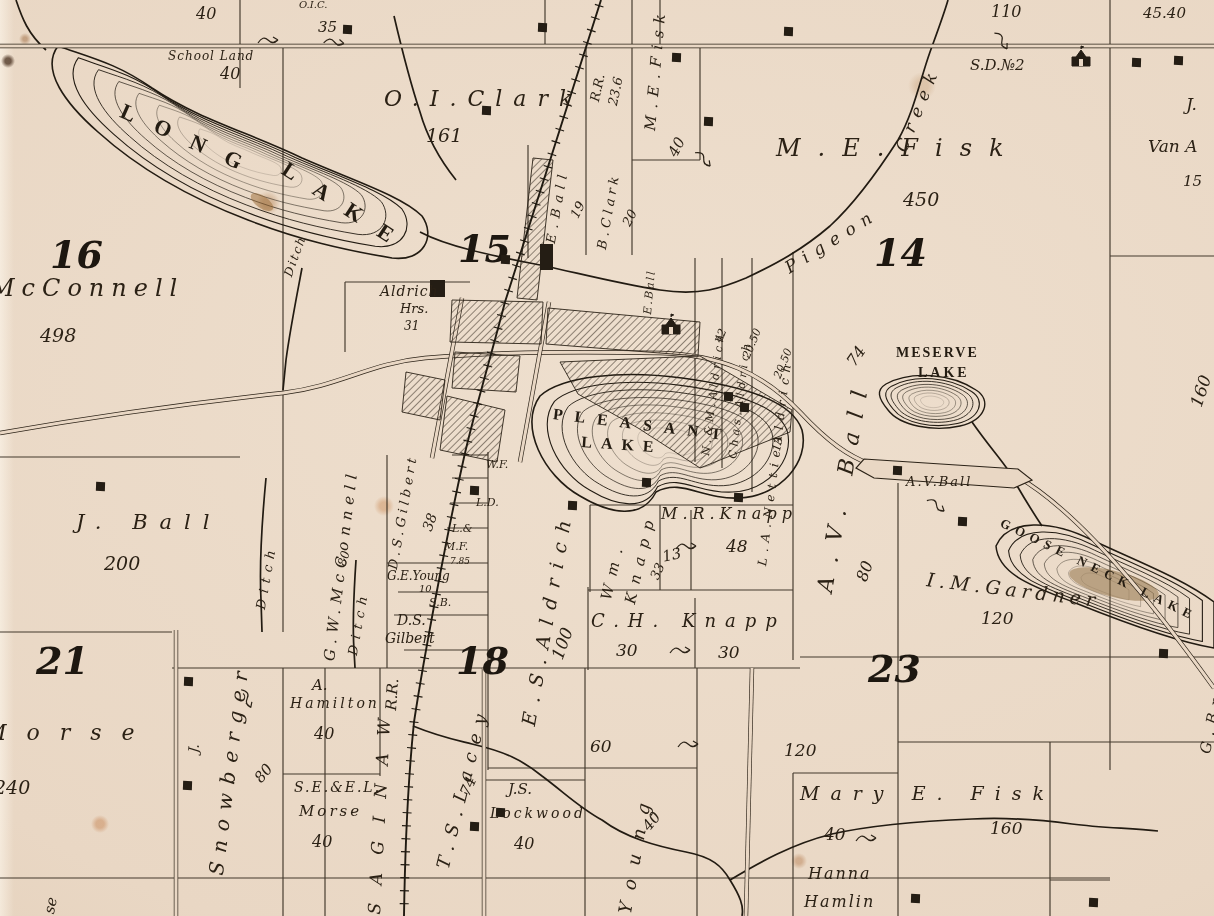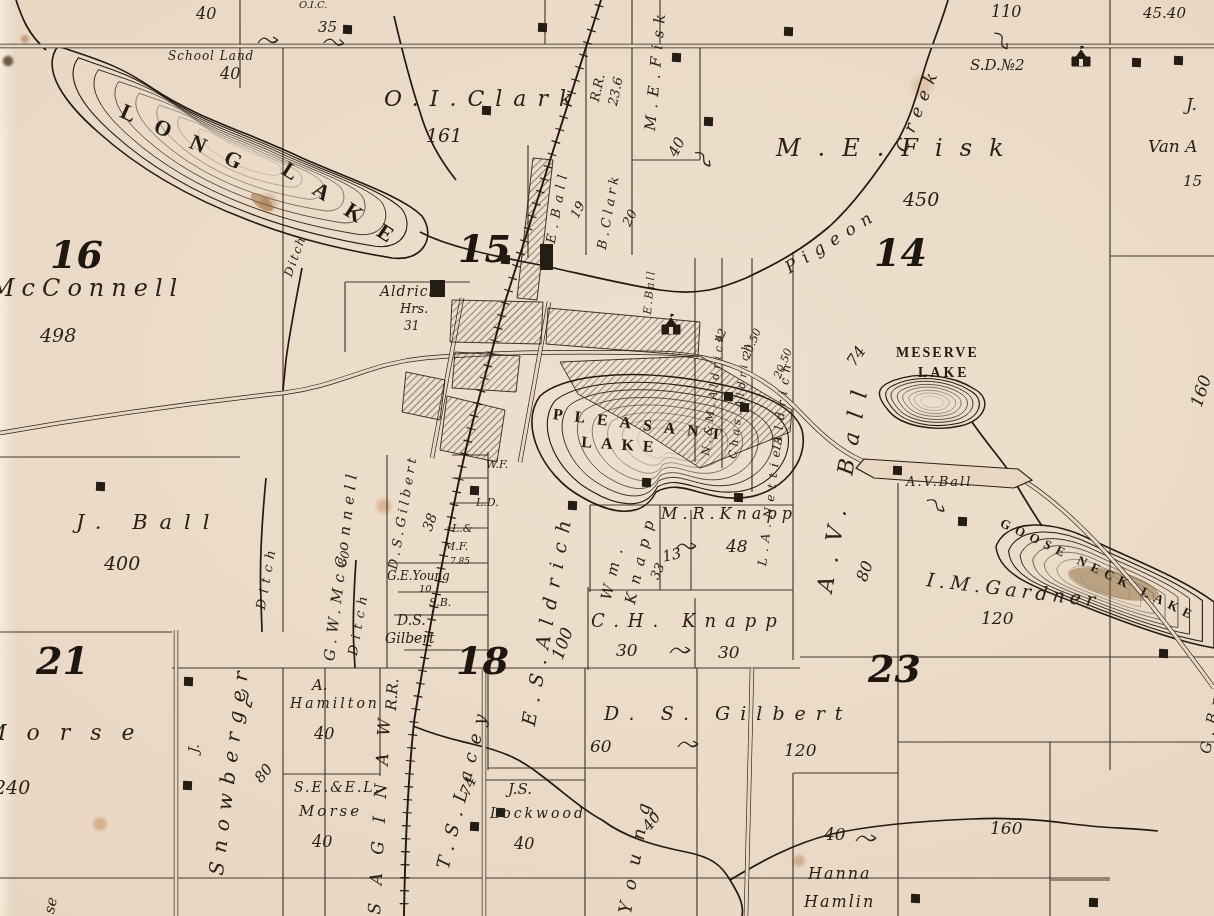--- a/index.html
+++ b/index.html
@@ -299,21 +299,21 @@
       <span class="lb n" style="left: 661px; top: 506px; font-size: 16px; letter-spacing: 5px;">M.R.Knapp</span>
       <span class="lb n" style="left: 726px; top: 538px; font-size: 17px;">48</span>
       <span class="lb n" style="left: 661px; top: 550px; font-size: 15px; transform: rotate(-12deg);">13</span>
       <span class="lb n" style="left: 591px; top: 612px; font-size: 18px; letter-spacing: 9px;">C.H. Knapp</span>
       <span class="lb n" style="left: 616px; top: 642px; font-size: 17px;">30</span>
       <span class="lb n" style="left: 718px; top: 644px; font-size: 17px;">30</span>
       <span class="lb n" style="left: 519px; top: 724px; font-size: 19px; letter-spacing: 10px; transform: rotate(-80deg);">E.S.Aldrich</span>
       <span class="lb n" style="left: 549px; top: 656px; font-size: 17px; transform: rotate(-70deg);">100</span>
       <span class="lb s" style="left: 456px; top: 642px; font-size: 38px;">18</span>
       <span class="lb n" style="left: 76px; top: 512px; font-size: 21px; letter-spacing: 12px;">J. Ball</span>
-      <span class="lb n" style="left: 104px; top: 554px; font-size: 19px;">400</span>
+      <span class="lb n" style="left: 104px; top: 554px; font-size: 19px;">200</span>
       <span class="lb n" style="left: 254px; top: 608px; font-size: 13px; letter-spacing: 6px; transform: rotate(-80deg);">Ditch</span>
       <span class="lb n" style="left: 346px; top: 654px; font-size: 13px; letter-spacing: 6px; transform: rotate(-80deg);">Ditch</span>
       <span class="lb n" style="left: 322px; top: 660px; font-size: 15px; letter-spacing: 6px; transform: rotate(-83deg);">G.W.McConnell</span>
       <span class="lb n" style="left: 336px; top: 564px; font-size: 12px; transform: rotate(-74deg);">80</span>
       <span class="lb n" style="left: 386px; top: 568px; font-size: 13px; letter-spacing: 4px; transform: rotate(-80deg);">D.S.Gilbert</span>
       <span class="lb n" style="left: 420px; top: 528px; font-size: 14px; transform: rotate(-70deg);">38</span>
       <span class="lb n" style="left: 486px; top: 459px; font-size: 11px;">W.F.</span>
       <span class="lb n" style="left: 476px; top: 497px; font-size: 11px;">L.D.</span>
       <span class="lb n" style="left: 452px; top: 523px; font-size: 11px;">L.&amp;</span>
       <span class="lb n" style="left: 444px; top: 541px; font-size: 11px;">M.F.</span>
@@ -337,24 +337,24 @@
       <span class="lb n" style="left: 290px; top: 696px; font-size: 14px; letter-spacing: 3px;">Hamilton</span>
       <span class="lb n" style="left: 314px; top: 726px; font-size: 16px;">40</span>
       <span class="lb n" style="left: 294px; top: 780px; font-size: 14px; letter-spacing: 2px;">S.E.&amp;E.L.</span>
       <span class="lb n" style="left: 299px; top: 804px; font-size: 15px; letter-spacing: 3px;">Morse</span>
       <span class="lb n" style="left: 312px; top: 834px; font-size: 16px;">40</span>
       <span class="lb n" style="left: 508px; top: 782px; font-size: 15px;">J.S.</span>
       <span class="lb n" style="left: 490px; top: 806px; font-size: 14px; letter-spacing: 3px;">Lockwood</span>
       <span class="lb n" style="left: 514px; top: 836px; font-size: 16px;">40</span>
       <span class="lb n" style="left: 616px; top: 912px; font-size: 18px; letter-spacing: 14px; transform: rotate(-80deg);">Young</span>
       <span class="lb n" style="left: 640px; top: 824px; font-size: 15px; transform: rotate(-50deg);">40</span>
-      <span class="lb n" style="left: 604px; top: 704px; font-size: 19px; letter-spacing: 10px;">D. S. Gilbert</span>
       <span class="lb n" style="left: 590px; top: 738px; font-size: 17px;">60</span>
       <span class="lb n" style="left: 784px; top: 742px; font-size: 17px;">120</span>
       <span class="lb s" style="left: 868px; top: 650px; font-size: 38px;">23</span>
+      <span class="lb n" style="left: 800px; top: 784px; font-size: 19px; letter-spacing: 11px;">Mary E. Fisk</span>
       <span class="lb n" style="left: 824px; top: 826px; font-size: 17px;">40</span>
       <span class="lb n" style="left: 990px; top: 820px; font-size: 17px;">160</span>
       <span class="lb n" style="left: 808px; top: 866px; font-size: 16px; letter-spacing: 2px;">Hanna</span>
       <span class="lb n" style="left: 804px; top: 894px; font-size: 16px; letter-spacing: 2px;">Hamlin</span>
       <span class="lb n" style="left: 42px; top: 912px; font-size: 15px; transform: rotate(-78deg);">se</span>
     </div>
 <div class="house" style="left: 342.5px; top: 24.5px; width: 9px; height: 9px;"></div>
     <div class="house" style="left: 537.5px; top: 22.5px; width: 9px; height: 9px;"></div>
     <div class="house" style="left: 671.5px; top: 52.5px; width: 9px; height: 9px;"></div>
     <div class="house" style="left: 703.5px; top: 116.5px; width: 9px; height: 9px;"></div>

